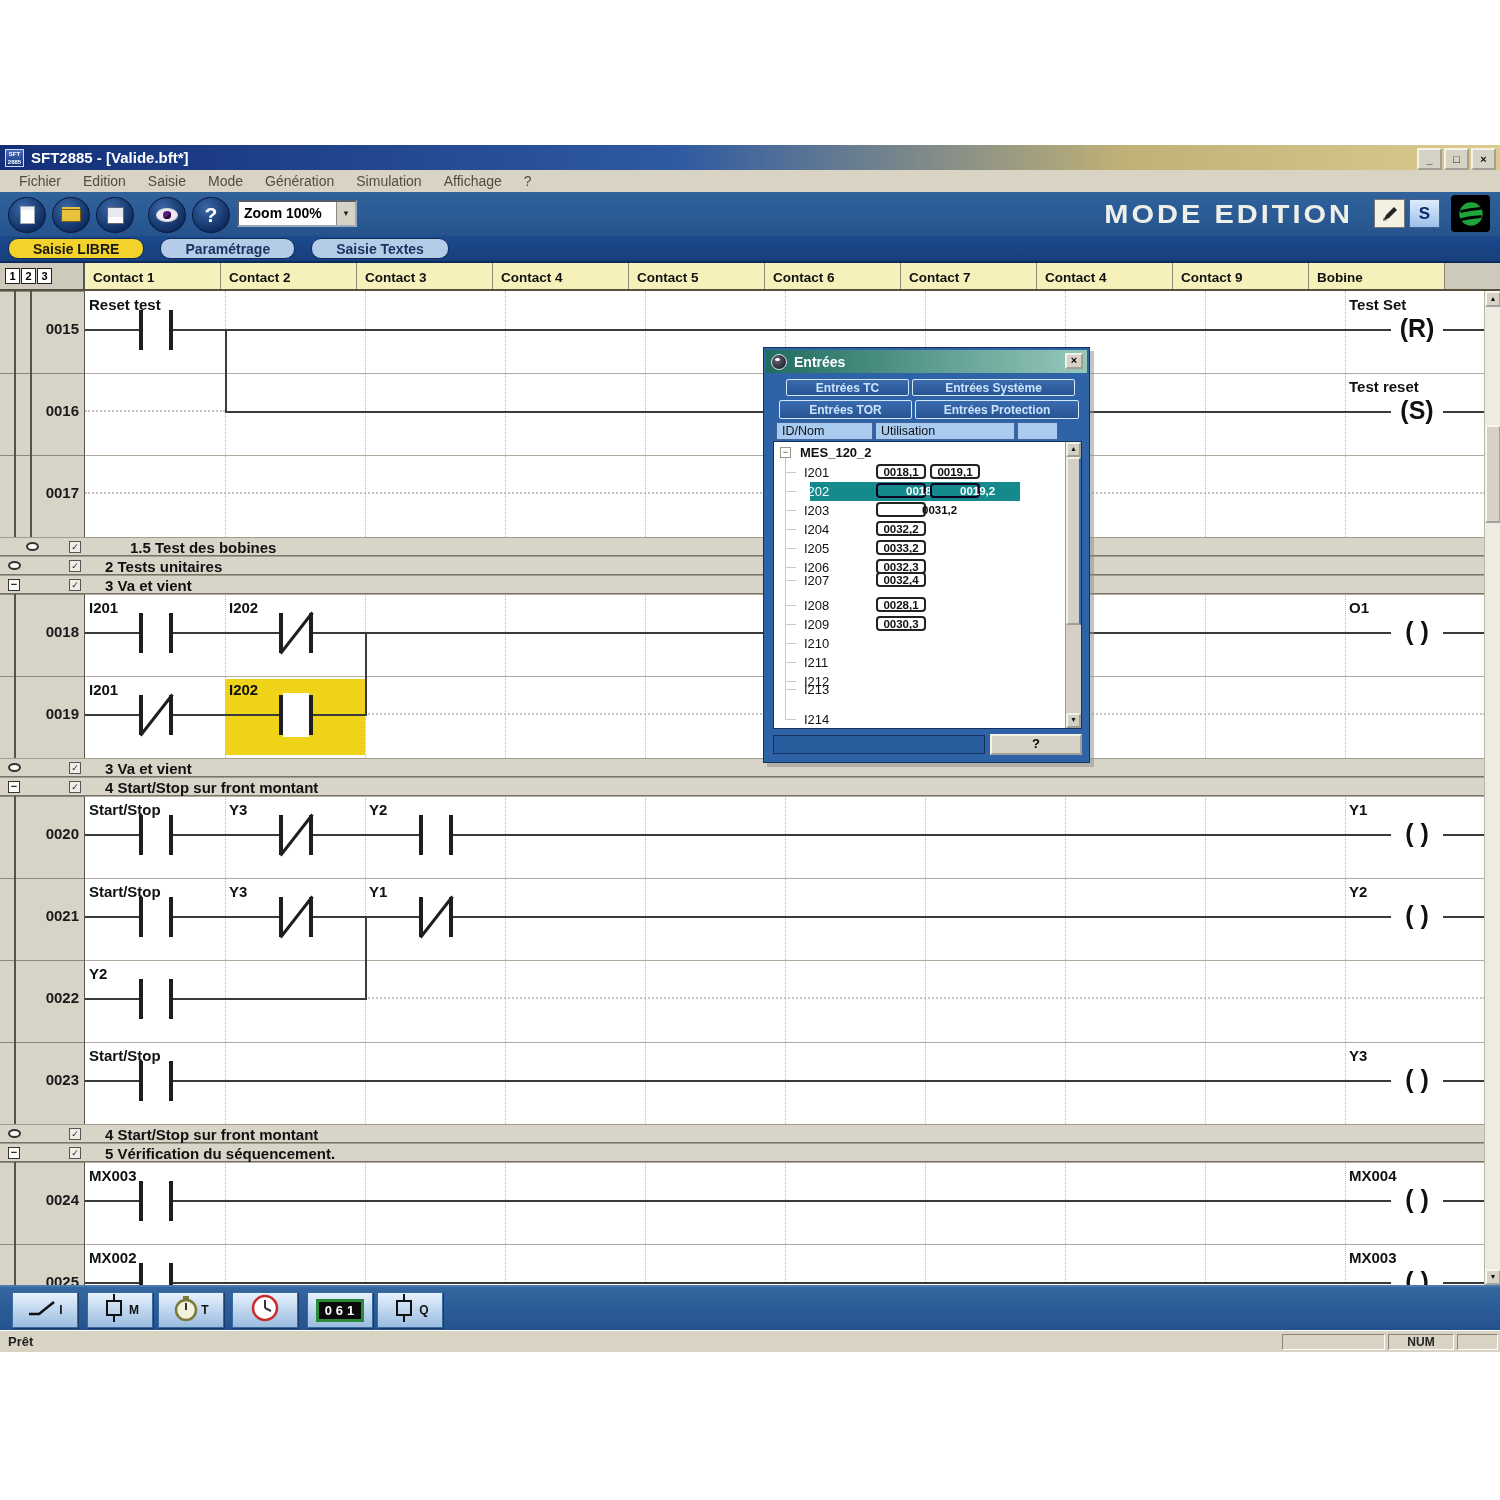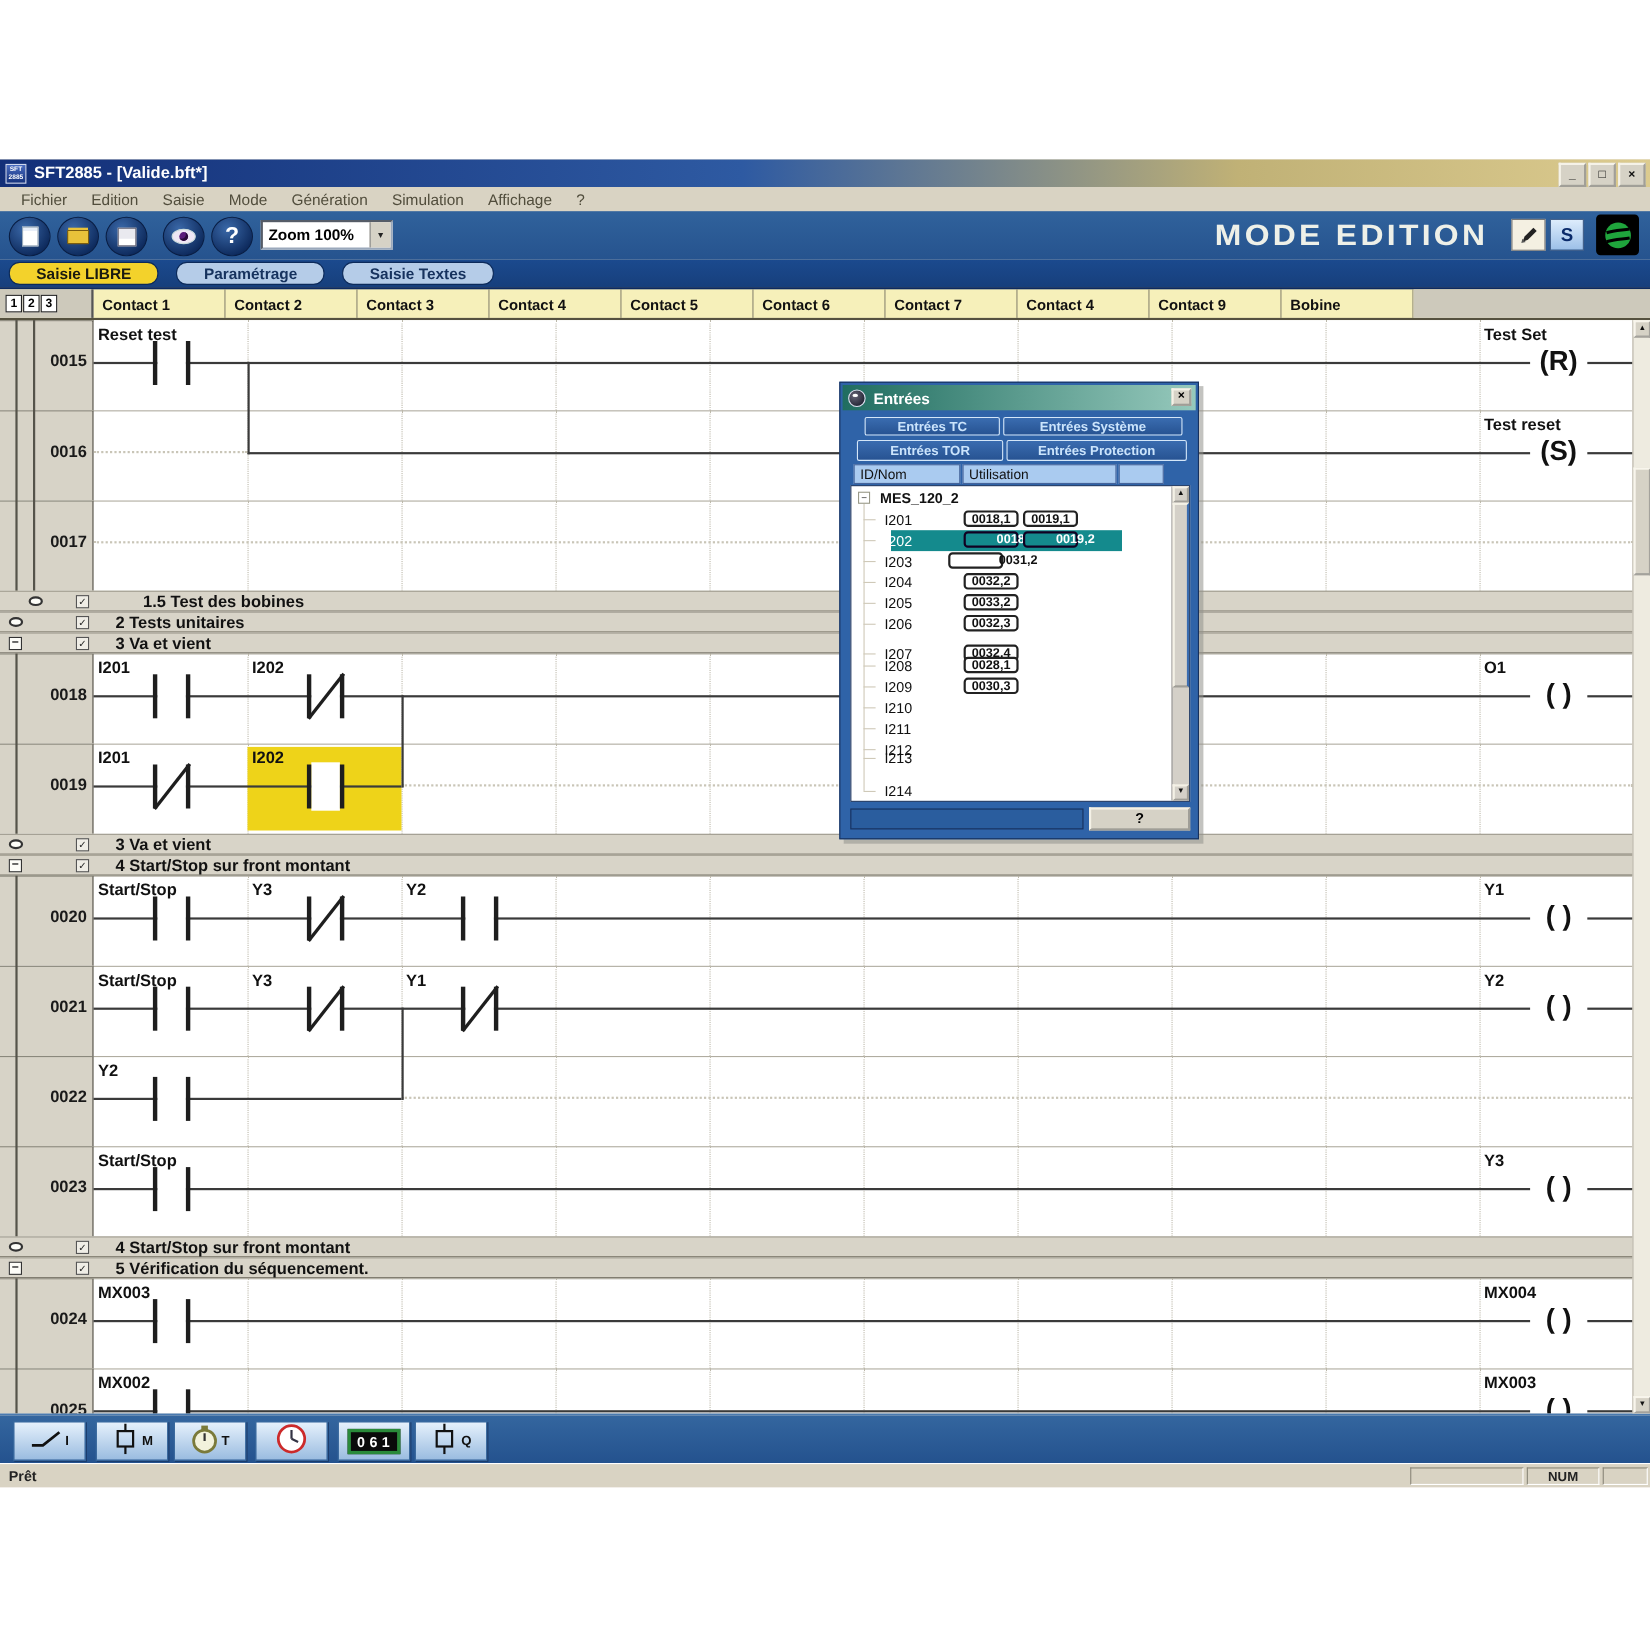--- a/index.html
+++ b/index.html
@@ -61,21 +61,21 @@
   .vtab.active{background:#f3d22b;color:#1a1a10;}
   .vtab.inactive{background:#b5cce8;color:#16325e;}
 
   
   .gridheader{position:absolute;left:0;top:116px;width:100%;height:30px;box-sizing:border-box;
     background:#f6f0ba;border-top:2px solid #0d2a60;border-bottom:2px solid #55513f;display:flex;}
   .gh-corner{width:85px;box-sizing:border-box;background:#cdc9bb;border-right:2px solid #555;
     display:flex;align-items:center;padding-left:5px;gap:1px;}
   .gh-digit{width:13px;height:14px;background:#fff;border:1px solid #222;font-size:11px;
     font-weight:bold;display:flex;align-items:center;justify-content:center;}
-  .gh-cell{width:120px;box-sizing:border-box;border-right:1px solid #8a8670;
+  .gh-cell{width:136px;box-sizing:border-box;border-right:1px solid #8a8670;
     font-size:13.5px;font-weight:bold;color:#111;padding:7px 0 0 8px;}
   .gh-fill{flex:1;background:#cdc9bb;}
 
   
   .ladder{position:absolute;left:0;top:146px;width:1500px;height:994px;background:#fff;overflow:hidden;}
   .rungblock{position:absolute;left:0;width:1500px;height:82px;}
   .rb-sep{position:absolute;left:85px;width:1399px;top:0;height:1px;background:#b0aca0;}
   .rb-gutter{position:absolute;left:0;top:0;width:85px;height:82px;background:#d7d3c7;
     border-top:1px solid #8a887c;border-right:1px solid #55534a;box-sizing:border-box;}
   .rb-num{position:absolute;left:0;top:29px;width:79px;text-align:right;font-size:15px;
@@ -634,38 +634,38 @@
             <div class="dl-row" style="top: 40px;">
               <div class="dl-selbg"></div>
               <div class="dl-tick"></div>
               <div class="dl-item-label" style="color: rgb(255, 255, 255);">I202</div>
               <div class="dl-chip sel" style="left: 102px;">0018,2</div>
               <div class="dl-chip sel" style="left: 156px;">0019,2</div>
             </div>
             <div class="dl-row" style="top: 59px;">
               <div class="dl-tick"></div>
               <div class="dl-item-label">I203</div>
-              <div class="dl-chip" style="left: 88px; padding-left: 44px;">0031,2</div>
+              <div class="dl-chip" style="left: 102px; padding-left: 44px;">0031,2</div>
             </div>
             <div class="dl-row" style="top: 78px;">
               <div class="dl-tick"></div>
               <div class="dl-item-label">I204</div>
               <div class="dl-chip" style="left: 102px;">0032,2</div>
             </div>
             <div class="dl-row" style="top: 97px;">
               <div class="dl-tick"></div>
               <div class="dl-item-label">I205</div>
               <div class="dl-chip" style="left: 102px;">0033,2</div>
             </div>
             <div class="dl-row" style="top: 116px;">
               <div class="dl-tick"></div>
               <div class="dl-item-label">I206</div>
               <div class="dl-chip" style="left: 102px;">0032,3</div>
             </div>
-            <div class="dl-row" style="top: 143px;">
+            <div class="dl-row" style="top: 129px;">
               <div class="dl-tick"></div>
               <div class="dl-item-label">I207</div>
               <div class="dl-chip" style="left: 102px;">0032,4</div>
             </div>
             <div class="dl-row" style="top: 154px;">
               <div class="dl-tick"></div>
               <div class="dl-item-label">I208</div>
               <div class="dl-chip" style="left: 102px;">0028,1</div>
             </div>
             <div class="dl-row" style="top: 173px;">

